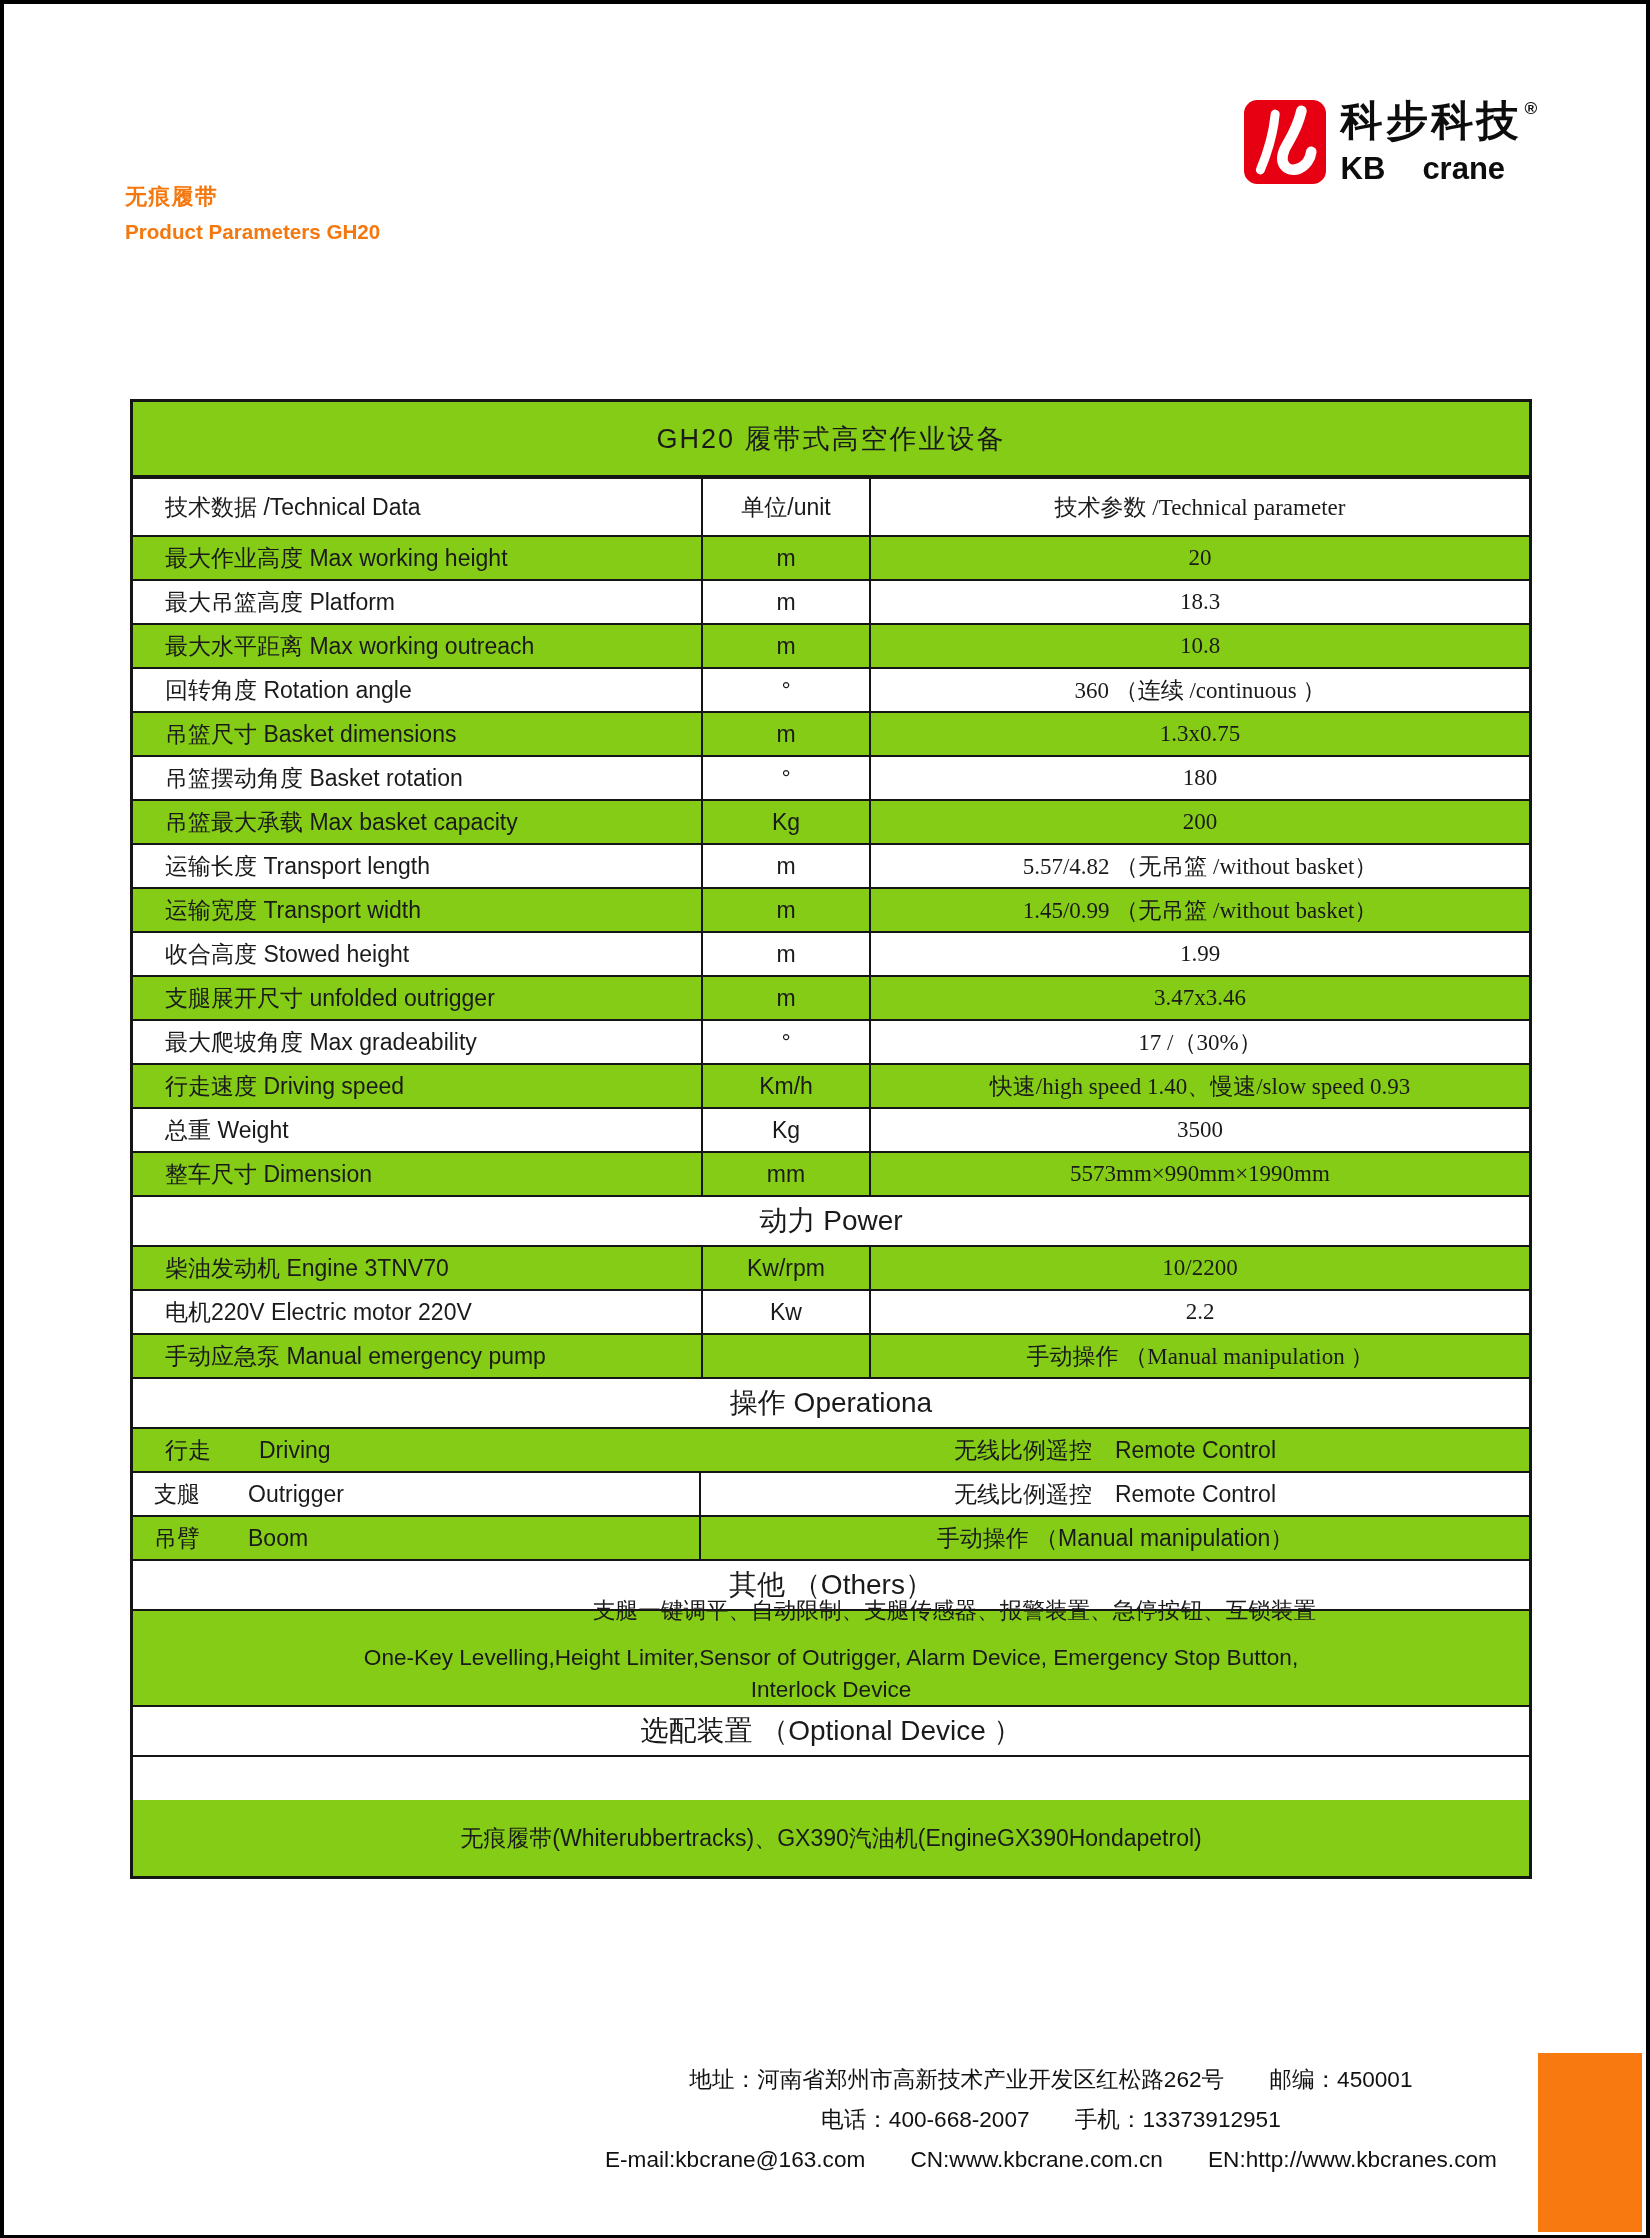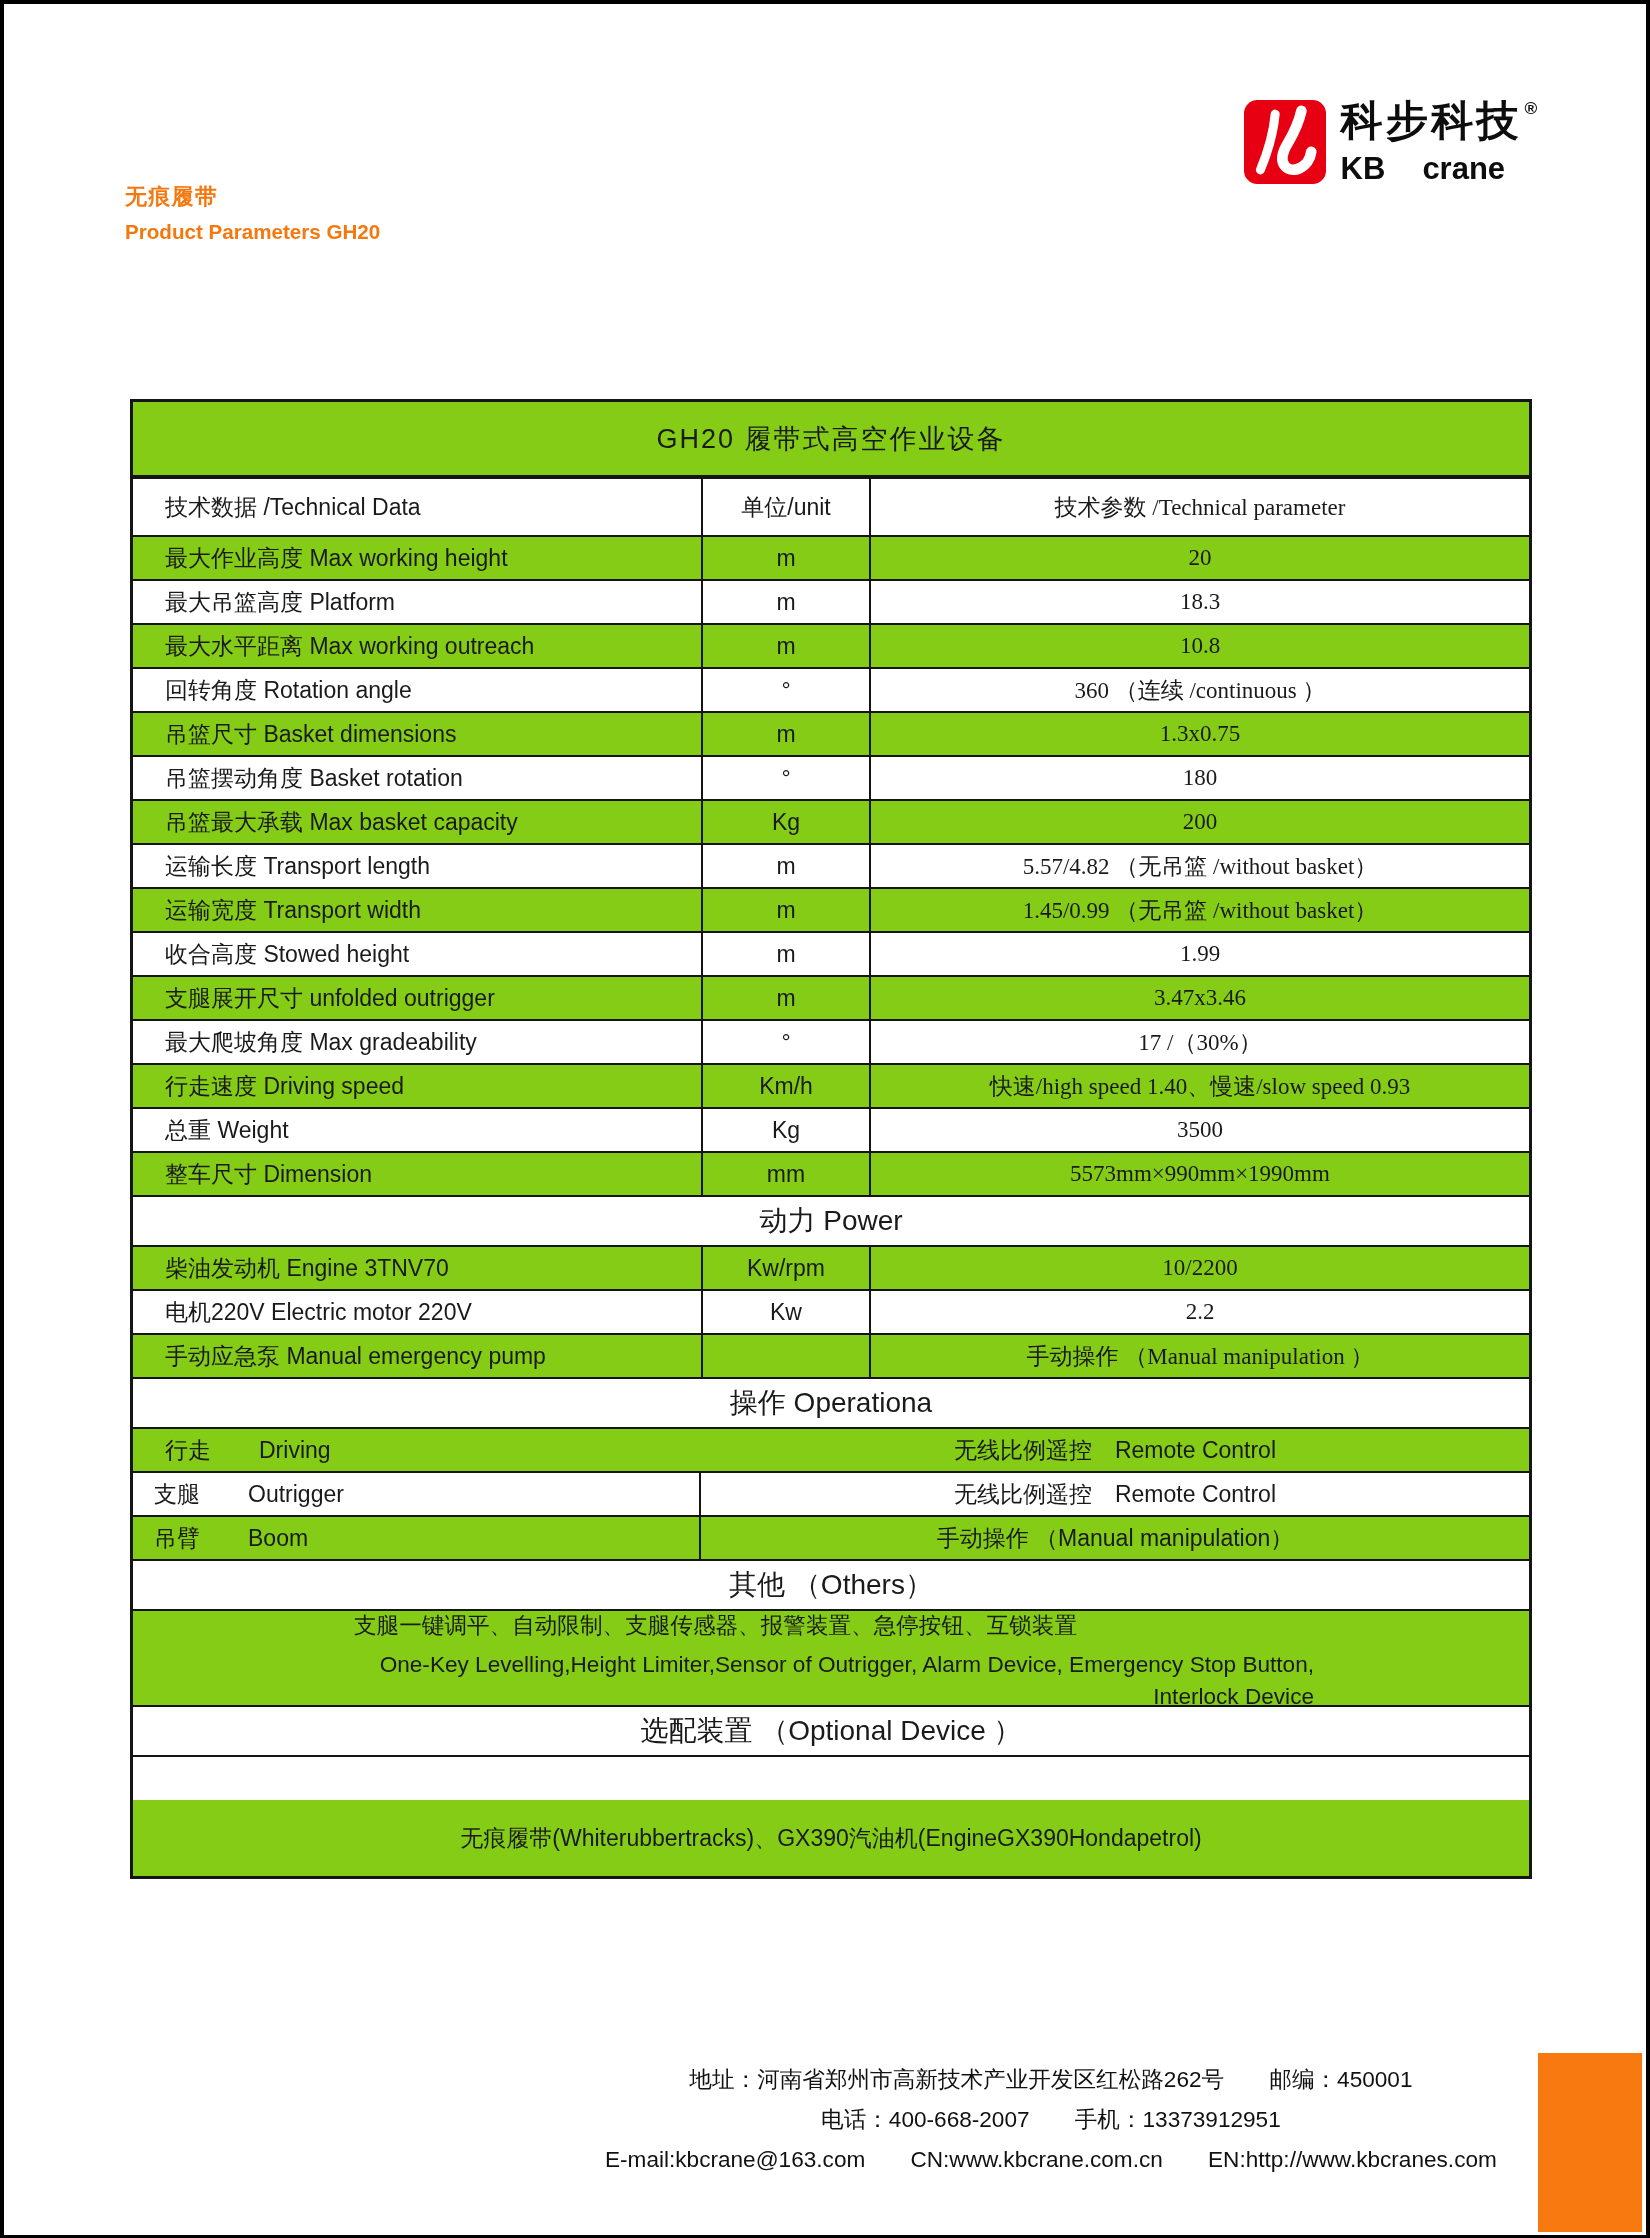--- a/index.html
+++ b/index.html
@@ -42,22 +42,22 @@
   .r-block{height:96px;}
   .r-blockc{height:76px;justify-content:center;}
   .c1{width:568px;padding-left:32px;box-sizing:border-box;flex:0 0 auto;}
   .c2{width:170px;flex:0 0 auto;align-self:stretch;display:flex;align-items:center;justify-content:center;
       border-left:2px solid #151515;border-right:2px solid #151515;box-sizing:border-box;}
   .c3{flex:1;text-align:center;font-family:Liberation Serif, serif;}
   .c1-div{border-right:2px solid #151515;align-self:stretch;display:flex;align-items:center;padding-left:21px;}
   .cv{flex:1;text-align:center;}
   .lab-en{margin-left:48px;}
   .blk{width:970px;margin:0 auto;line-height:1.38;font-size:22.6px;}
-  .blk .cn-line{text-align:left;margin:8px;}
-  .blk .en-line{text-align:right;margin:2px;}
+  .blk .cn-line{text-align:right;margin:0;}
+  .blk .en-line{text-align:center;margin:16px;}
   
   .footer{position:absolute;left:601px;top:2056px;font-size:22.6px;line-height:40px;color:#111;text-align:center;}
   
   .corner-block{position:absolute;right:4px;bottom:3.3px;width:104px;height:179px;background:#f8790f;}
 </style>
 </head>
 <body>
 
 <div class="page">
 

